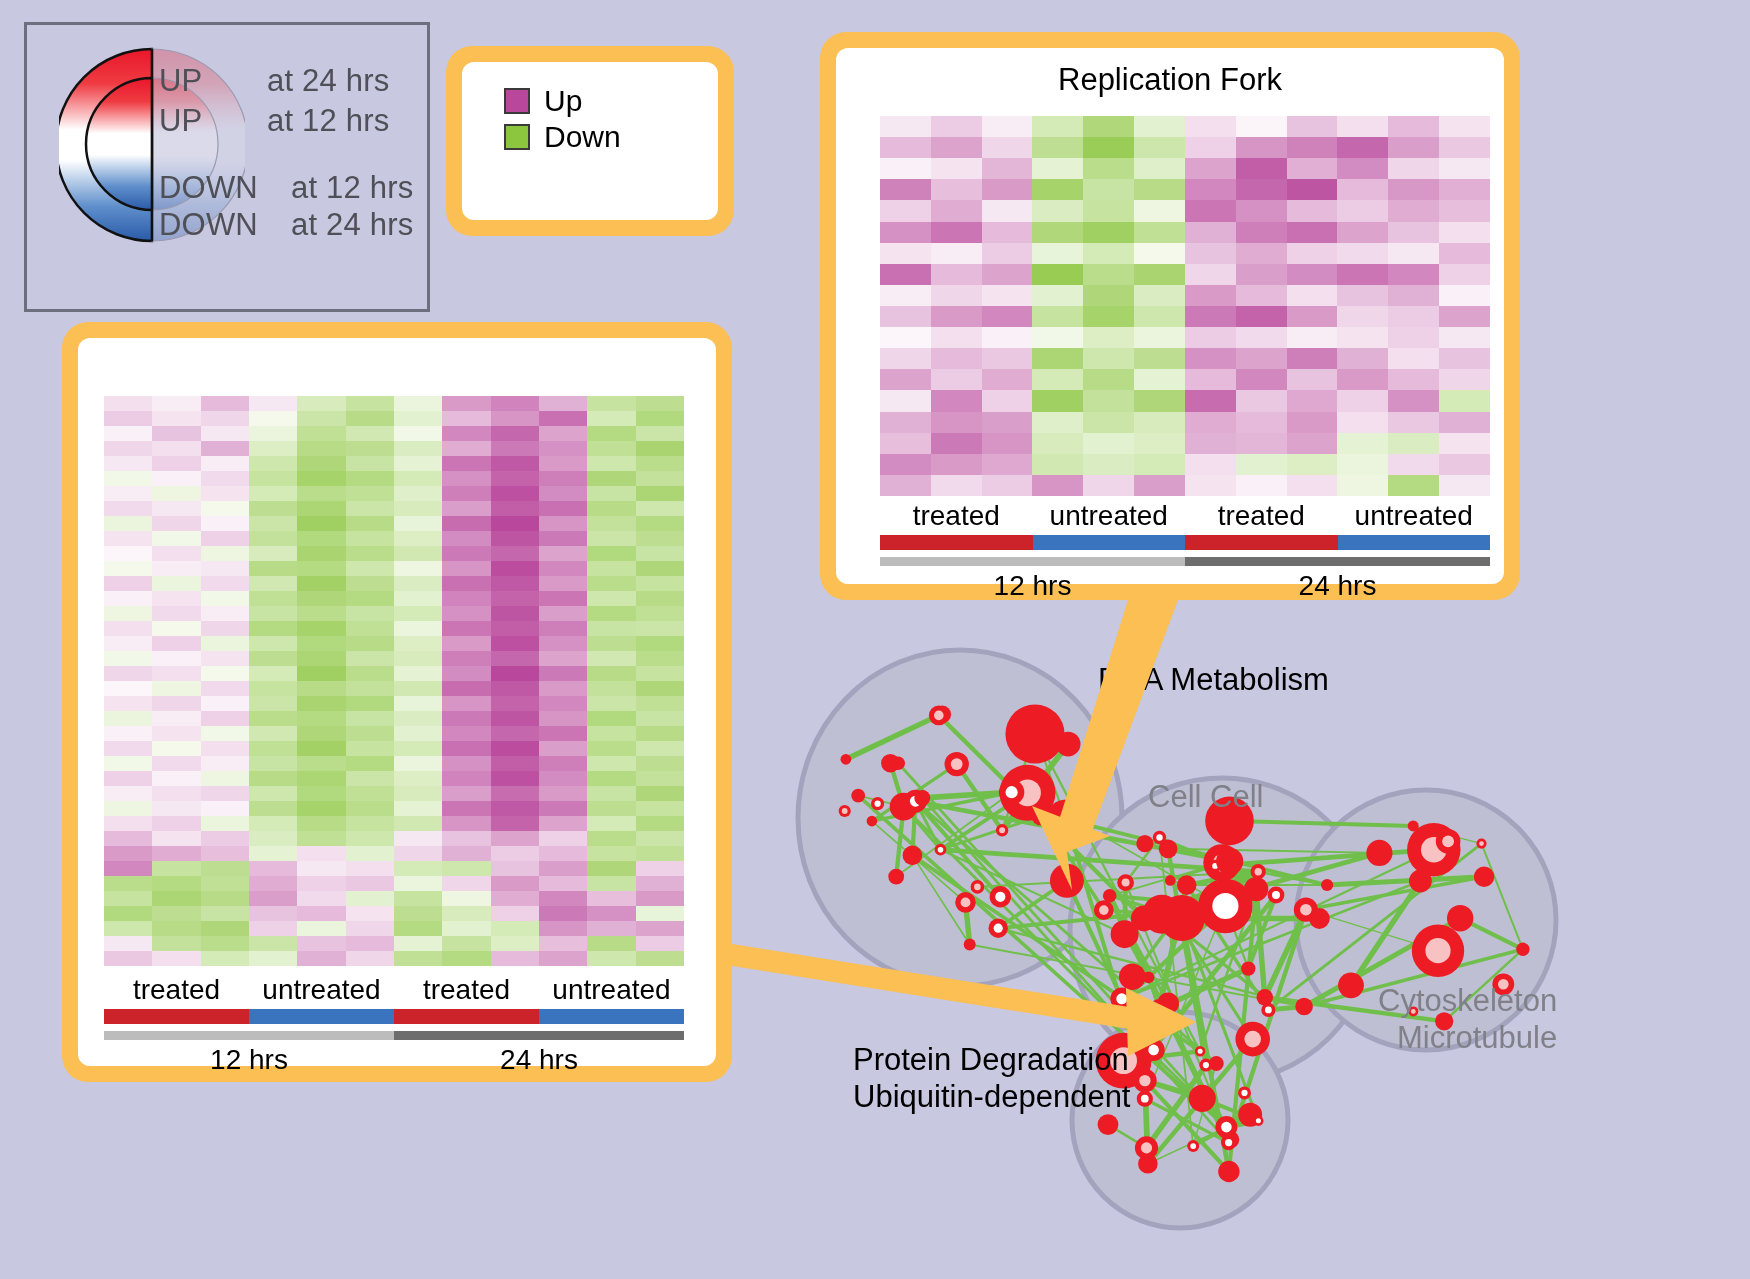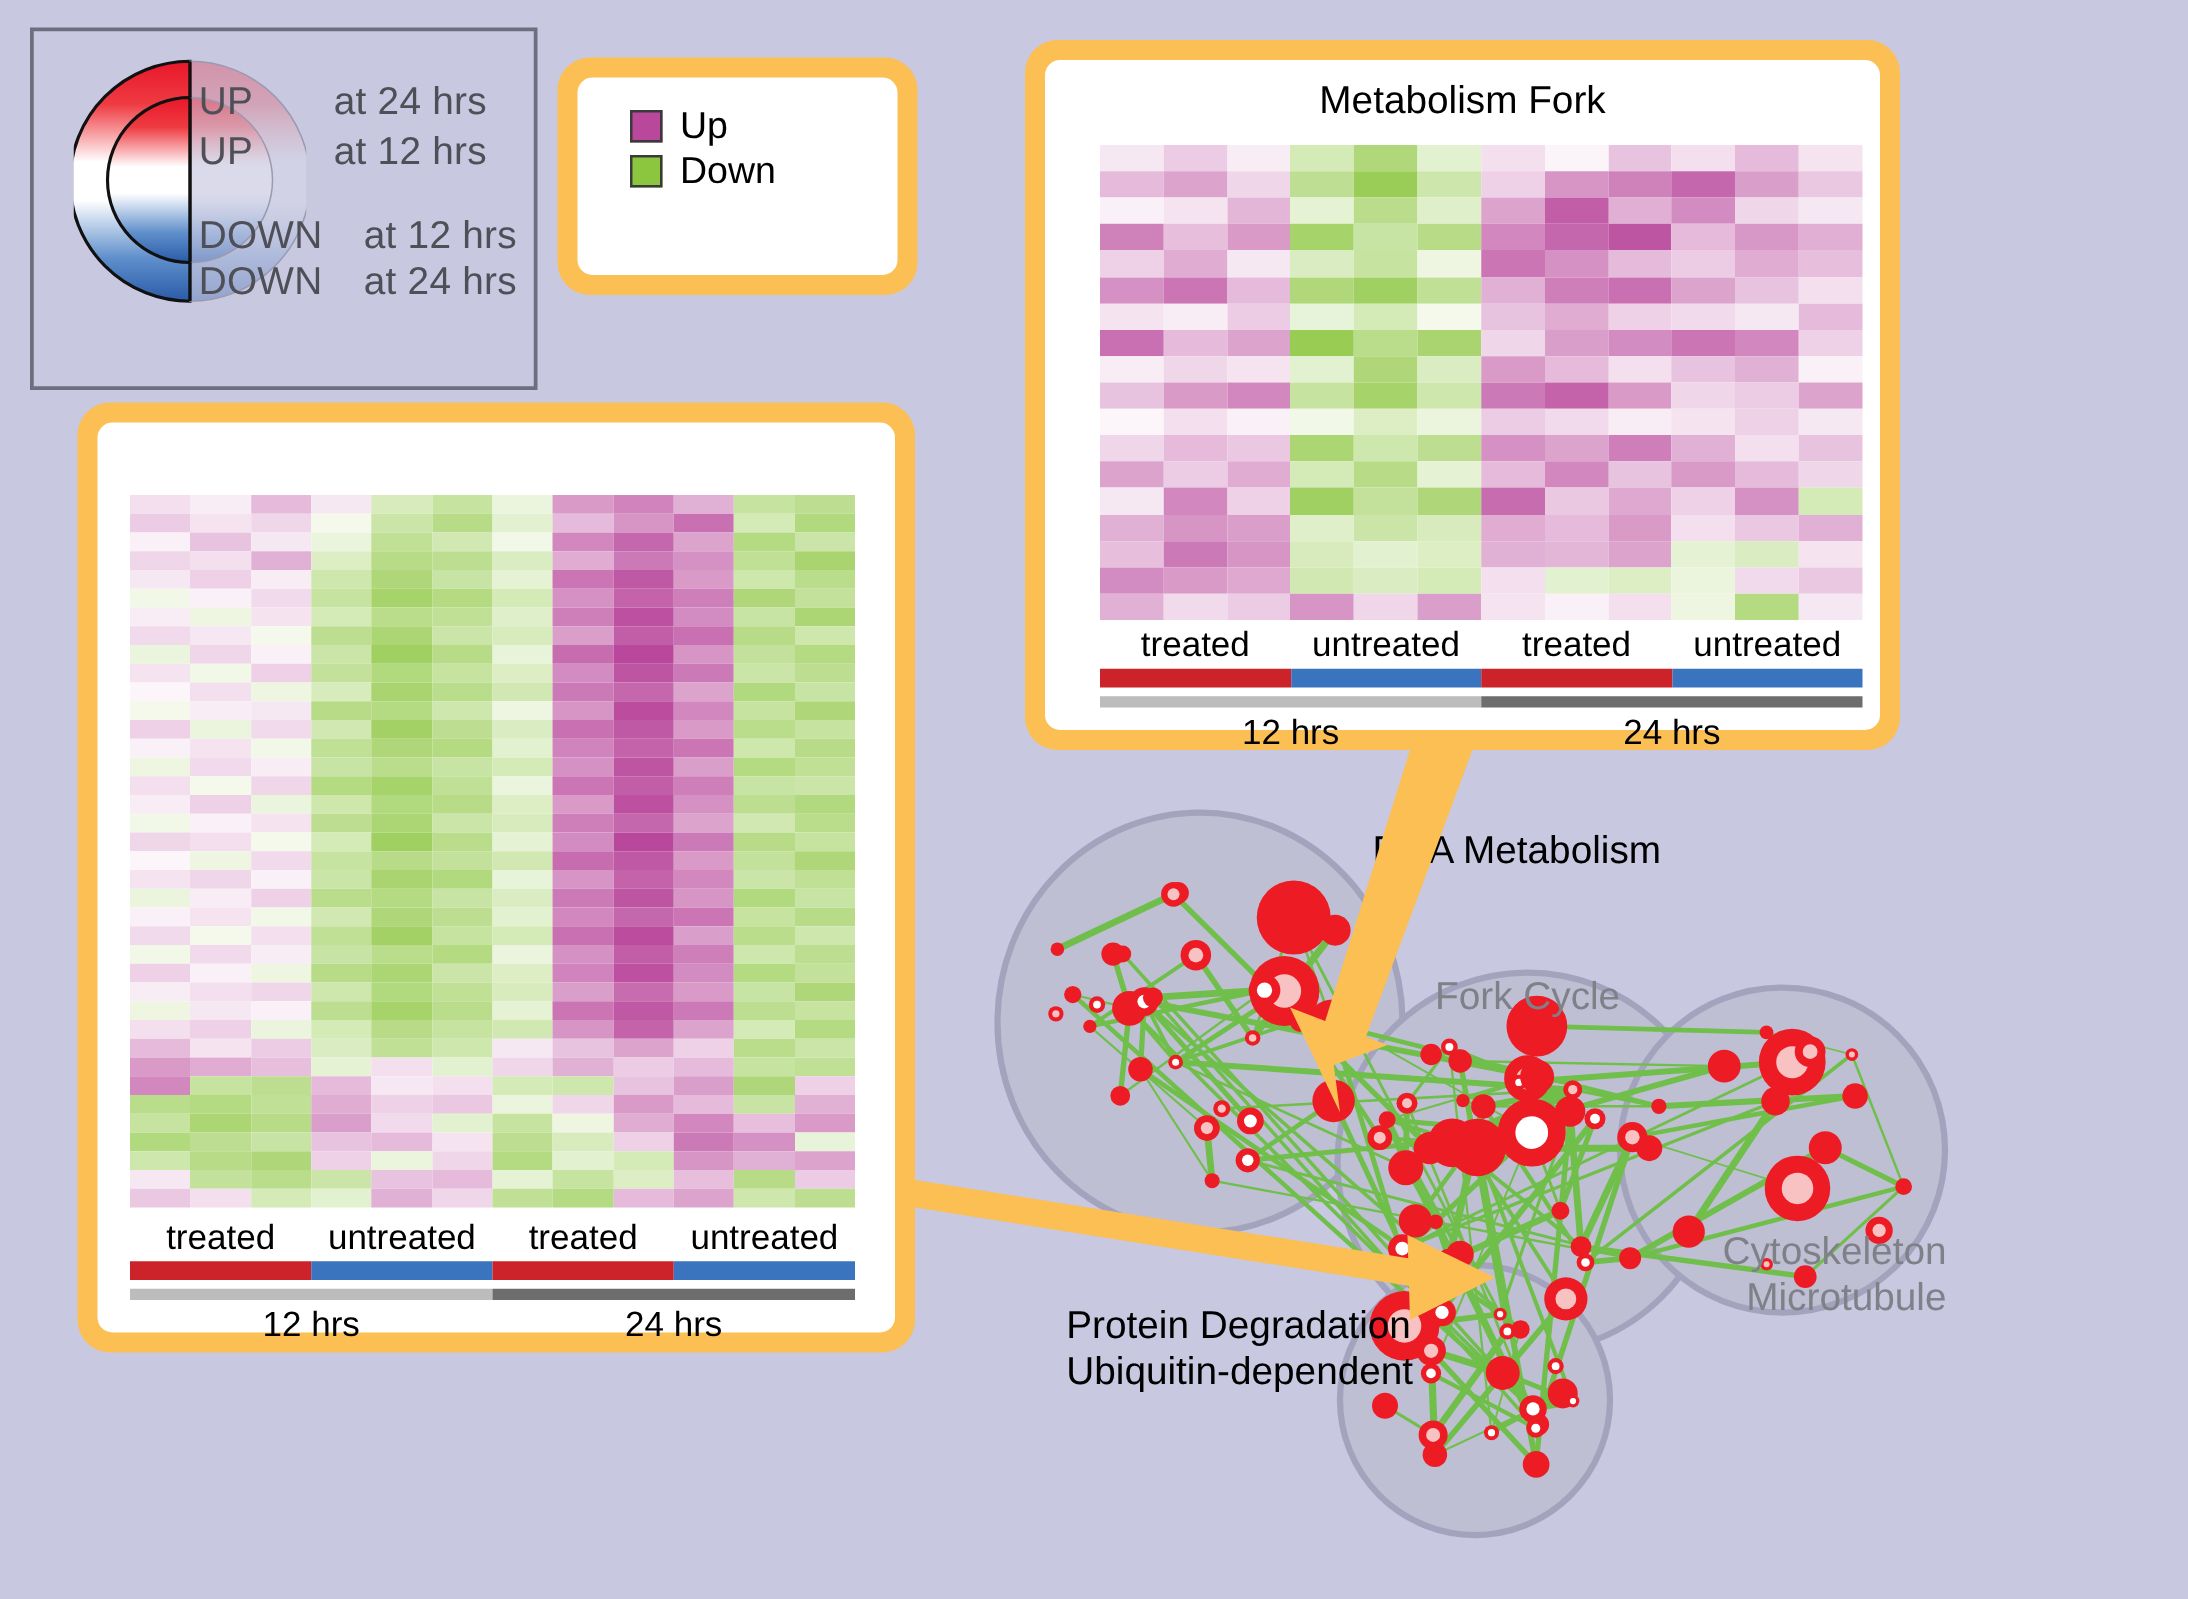--- a/index.html
+++ b/index.html
@@ -181,21 +181,21 @@
         <div class="legend-row">
           <span class="legend-swatch" id="sw-down" style="background: rgb(140, 198, 63);"></span>
           <span class="txt">Down</span>
         </div>
       </div>
     </div>
   </div>
 
   <div class="card" id="panel-rf">
     <div class="card-inner">
-      <div class="panel-title">Metabolism Fork</div>
+      <div class="panel-title">Replication Fork</div>
       <div class="heat-wrap" id="rf-heat">
         <div class="heat-grid" style="grid-template-columns: repeat(12, 1fr); grid-template-rows: repeat(18, 1fr);">
             <div style="background: rgb(246, 232, 243);"></div>
             <div style="background: rgb(236, 204, 228);"></div>
             <div style="background: rgb(248, 237, 245);"></div>
             <div style="background: rgb(212, 234, 183);"></div>
             <div style="background: rgb(176, 216, 123);"></div>
             <div style="background: rgb(226, 241, 207);"></div>
             <div style="background: rgb(243, 223, 238);"></div>
             <div style="background: rgb(251, 244, 249);"></div>
@@ -1205,21 +1205,21 @@
           <circle cx="426.3" cy="463.5" r="7.4" fill="#ed1c24"></circle>
           <circle cx="363.6" cy="449.9" r="11.1" fill="#ed1c24"></circle>
           <circle cx="363.6" cy="449.9" r="5.3" fill="#ffffff"></circle>
           <circle cx="403.2" cy="546.1" r="6.0" fill="#ed1c24"></circle>
           <circle cx="403.2" cy="546.1" r="2.9" fill="#ffffff"></circle>
         </g>
     </svg>
   </div>
 
   <div class="net-label" id="net-lbl-dna">DNA Metabolism</div>
-  <div class="net-label" id="net-lbl-cc">Fork Cycle</div>
+  <div class="net-label" id="net-lbl-cc">Cell Cell</div>
   <div class="net-label" id="net-lbl-mt">
     <div>Cytoskeleton</div>
     <div>Microtubule</div>
   </div>
   <div class="net-label" id="net-lbl-ub">
     <div>Protein Degradation</div>
     <div>Ubiquitin-dependent</div>
   </div>
 
   <svg id="connectors" viewBox="0 0 1750 1279">

